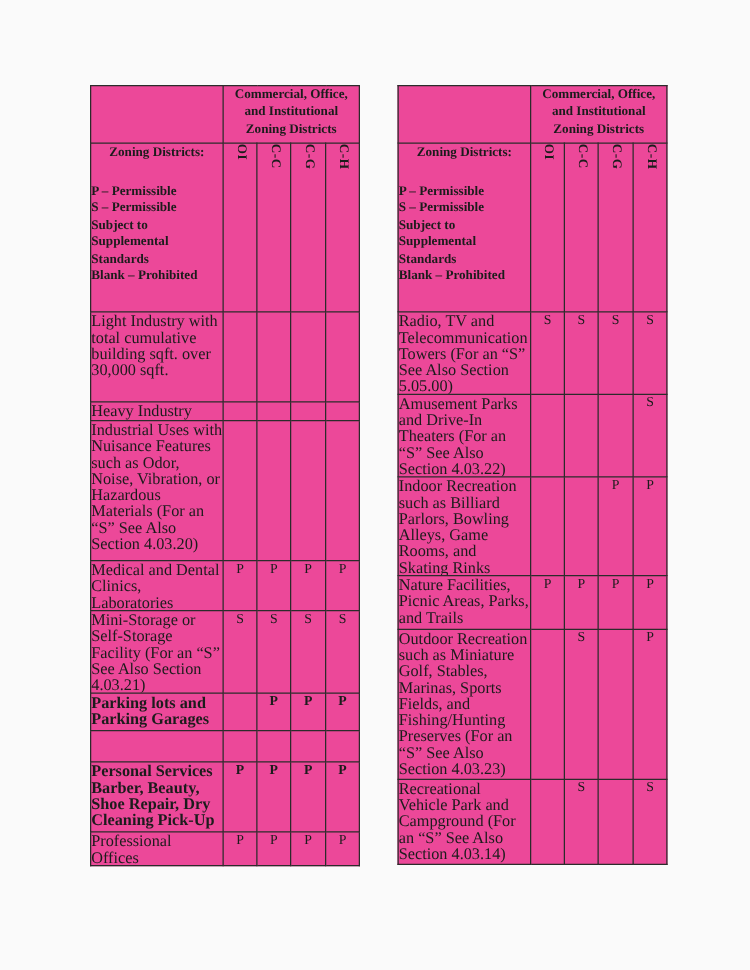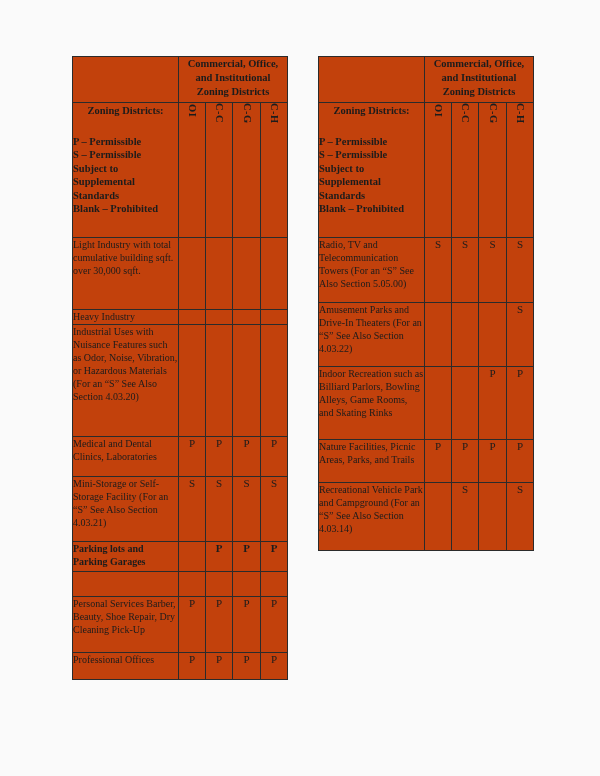--- a/index.html
+++ b/index.html
@@ -4,23 +4,23 @@
 <style>
   html,body{margin:0;padding:0;}
   body{
     width:600px;height:776px;position:relative;
     background:#fafafa;
     font-family:"Liberation Serif", serif;
     color:#1c1c1c;
     -webkit-font-smoothing:antialiased;
   }
   table.ztable{
-    position:absolute;top:56px;
+    position:absolute;top:68px;
     border-collapse:collapse;table-layout:fixed;
-    background:#c2410c;
+    background:#ec4899;
   }
   table.ztable td{
     border:1.5px solid #2b2b2b;
     vertical-align:top;
     padding:0;
   }
   col.c-label{width:106px;}
   col.c-d1{width:27px;}
   col.c-d2{width:27px;}
   col.c-d3{width:28px;}
@@ -42,21 +42,21 @@
   .legend-body{white-space:pre-line;text-align:left;}
   td.dist{text-align:center;vertical-align:middle;}
   .vert{
     display:inline-block;
     writing-mode:vertical-rl;
     font-weight:bold;font-size:10.5px;
     letter-spacing:0.5px;
     line-height:1;
   }
   td.lbl{
-    font-size:10px;line-height:13px;
+    font-size:13px;line-height:13px;
     padding:2px 2px 2px 5px;
     overflow:hidden;
   }
   td.val{
     text-align:center;vertical-align:middle;
     font-size:11px;
   }
   #t-left{left:72px;}
   #t-right{left:318px;}
 </style>
@@ -135,21 +135,21 @@
       <td class="val">P</td>
       <td class="val">P</td>
     </tr>
     <tr style="height:25px;">
       <td class="lbl"></td>
       <td class="val"></td>
       <td class="val"></td>
       <td class="val"></td>
       <td class="val"></td>
     </tr>
-    <tr style="height:56px;">
+    <tr style="height:56px;font-weight:bold;">
       <td class="lbl">Personal Services Barber, Beauty, Shoe Repair, Dry Cleaning Pick-Up</td>
       <td class="val">P</td>
       <td class="val">P</td>
       <td class="val">P</td>
       <td class="val">P</td>
     </tr>
     <tr style="height:27px;">
       <td class="lbl">Professional Offices</td>
       <td class="val">P</td>
       <td class="val">P</td>
@@ -210,20 +210,27 @@
       <td class="val">P</td>
       <td class="val">P</td>
     </tr>
     <tr style="height:43px;">
       <td class="lbl">Nature Facilities, Picnic Areas, Parks, and Trails</td>
       <td class="val">P</td>
       <td class="val">P</td>
       <td class="val">P</td>
       <td class="val">P</td>
     </tr>
+    <tr style="height:120px;">
+      <td class="lbl">Outdoor Recreation such as Miniature Golf, Stables, Marinas, Sports Fields, and Fishing/Hunting Preserves (For an “S” See Also Section 4.03.23)</td>
+      <td class="val"></td>
+      <td class="val">S</td>
+      <td class="val"></td>
+      <td class="val">P</td>
+    </tr>
     <tr style="height:68px;">
       <td class="lbl">Recreational Vehicle Park and Campground (For an “S” See Also Section 4.03.14)</td>
       <td class="val"></td>
       <td class="val">S</td>
       <td class="val"></td>
       <td class="val">S</td>
     </tr>
   </tbody>
 </table>
 

